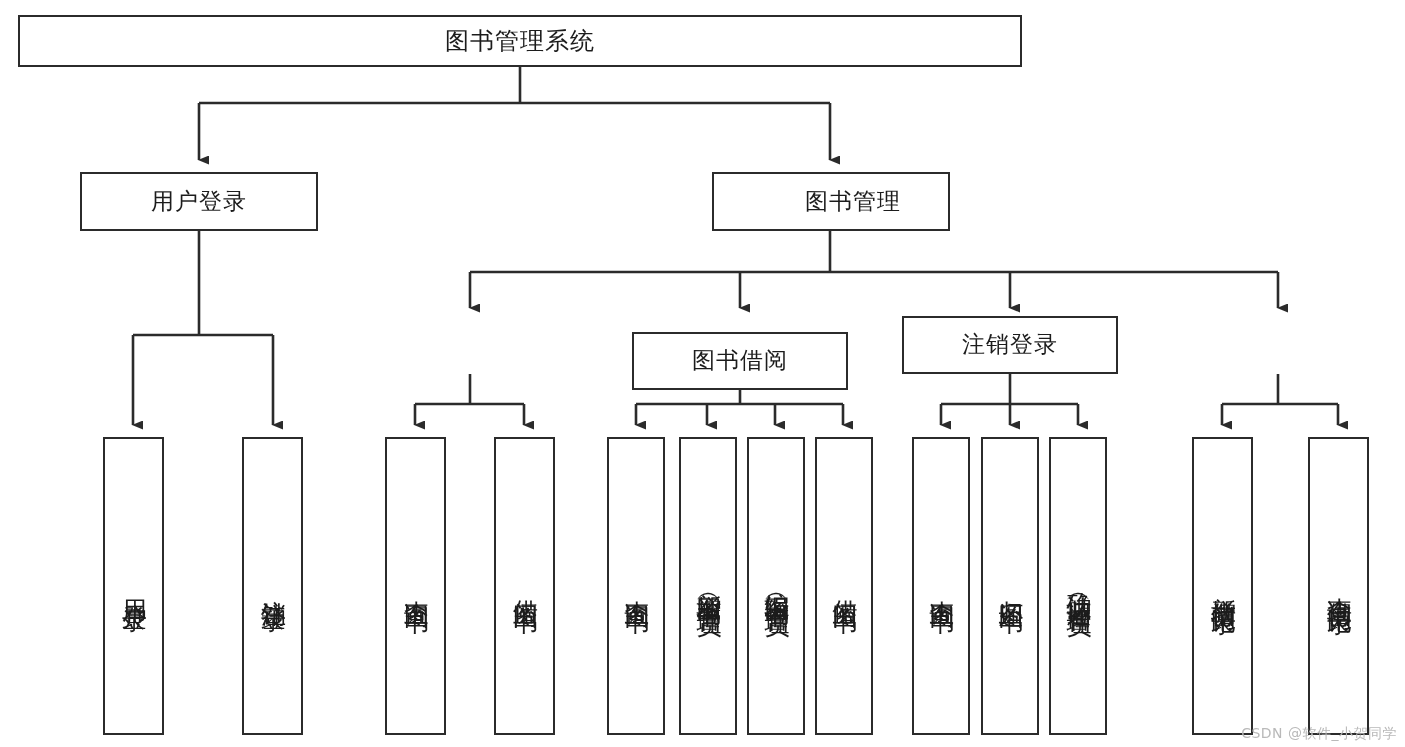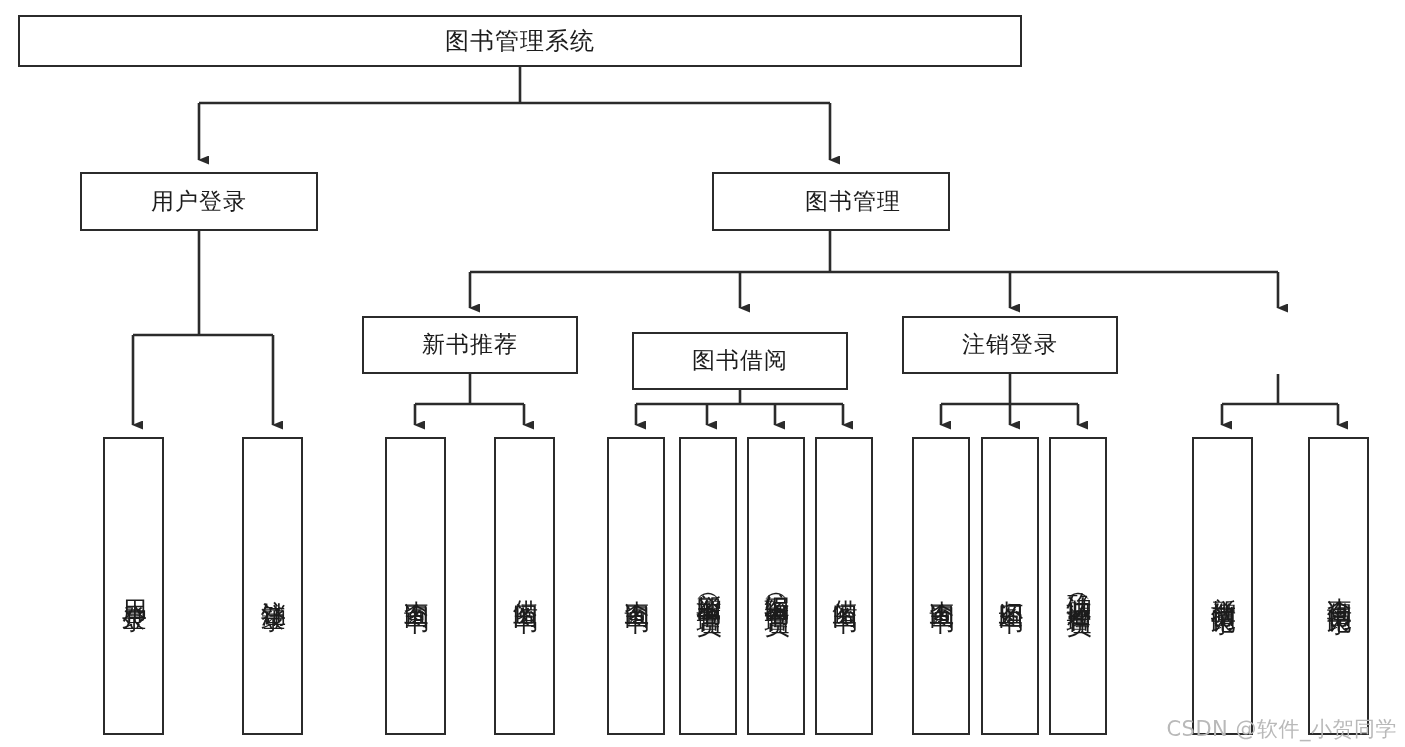--- a/index.html
+++ b/index.html
@@ -53,21 +53,21 @@
   
   #wires{
     position:absolute;left:0;top:0;width:1405px;height:747px;
     pointer-events:none;
   }
   
   #watermark{
     position:absolute;
     right:8px;
     bottom:4px;
-    font-size:21px;
+    font-size:14px;
     color:#b9b9b9;
     letter-spacing:0.5px;
     white-space:nowrap;
     font-family:"DejaVu Sans","Liberation Sans",sans-serif;
     text-align:right;
   }
 </style>
 </head>
 <body>
 
@@ -127,23 +127,20 @@
     <span>图书管理系统</span>
   </div>
 
   <div class="node horiz" style="left:80px;top:172px;width:238px;height:59px;">
     <span>用户登录</span>
   </div>
   <div class="node horiz" style="left:712px;top:172px;width:238px;height:59px;padding-left:44px;">
     <span>图书管理</span>
   </div>
 
-  <div class="node horiz" style="left:362px;top:316px;width:216px;height:58px;">
-    <span>新书推荐</span>
-  </div>
   <div class="node horiz" style="left:632px;top:332px;width:216px;height:58px;">
     <span>图书借阅</span>
   </div>
   <div class="node horiz" style="left:902px;top:316px;width:216px;height:58px;">
     <span>注销登录</span>
   </div>
 
   <div class="node vert" style="left:103px;top:437px;width:61px;height:298px;">
     <span class="vlabel">用户登录</span>
   </div>

